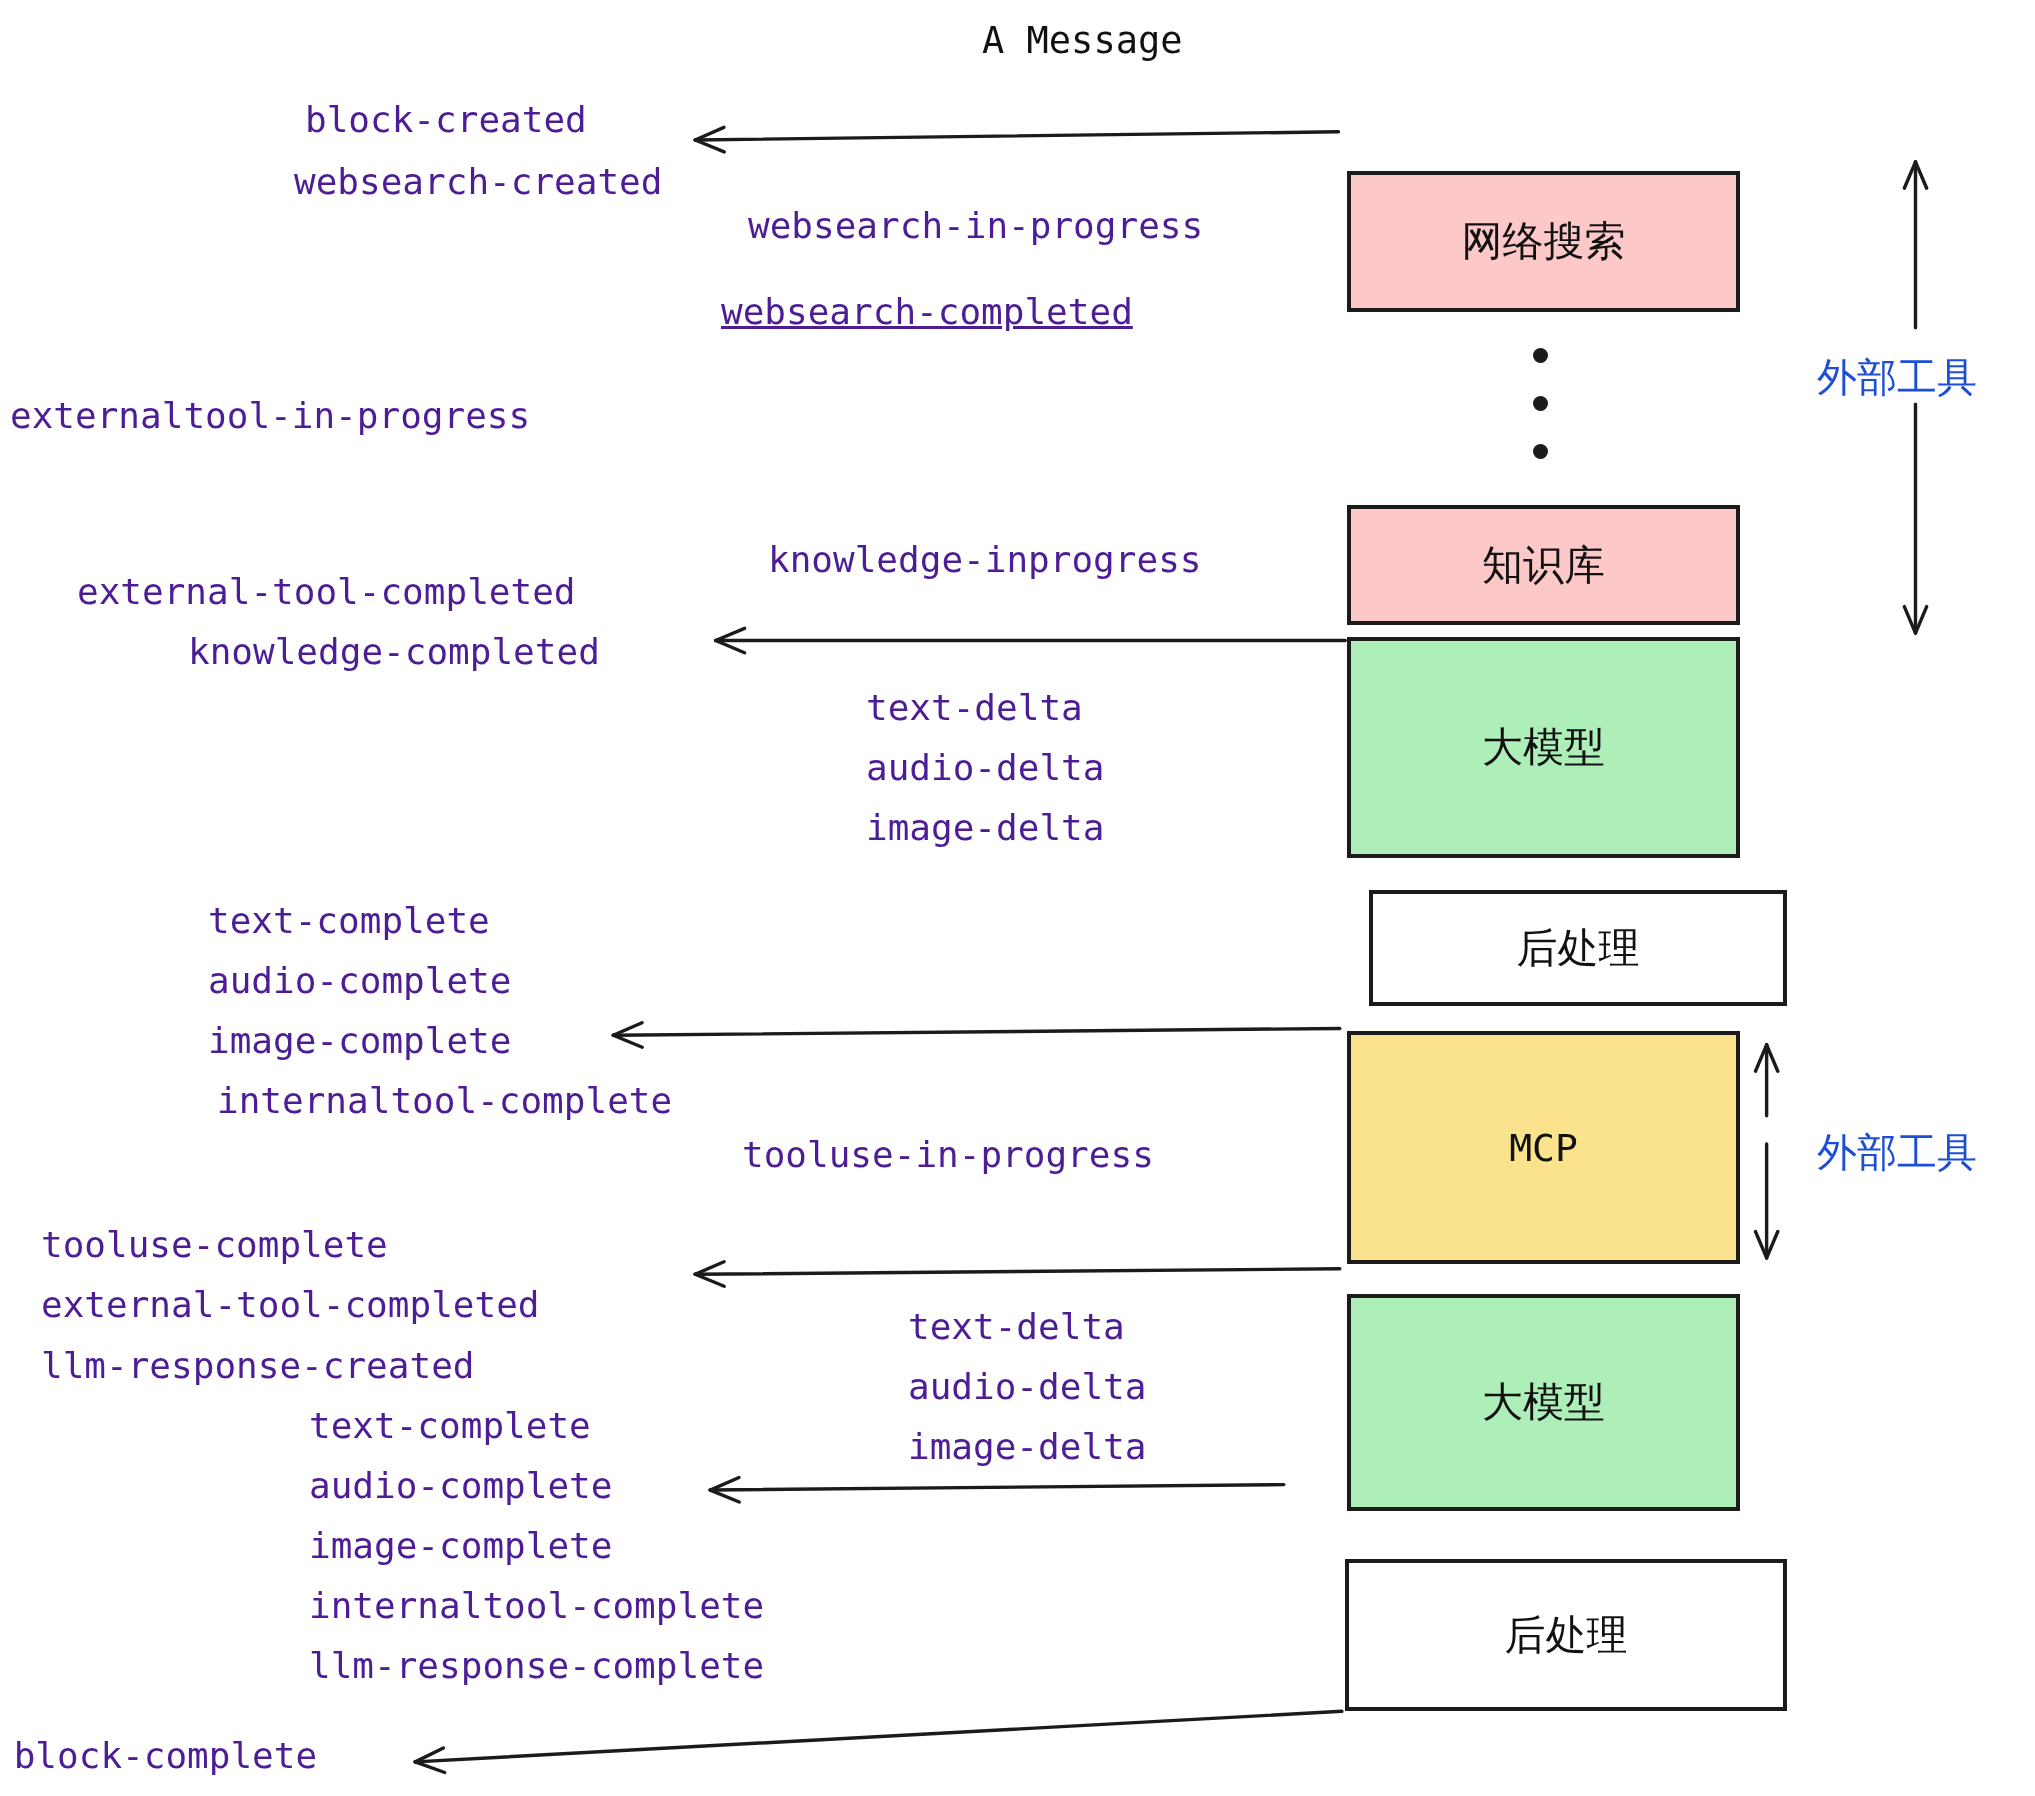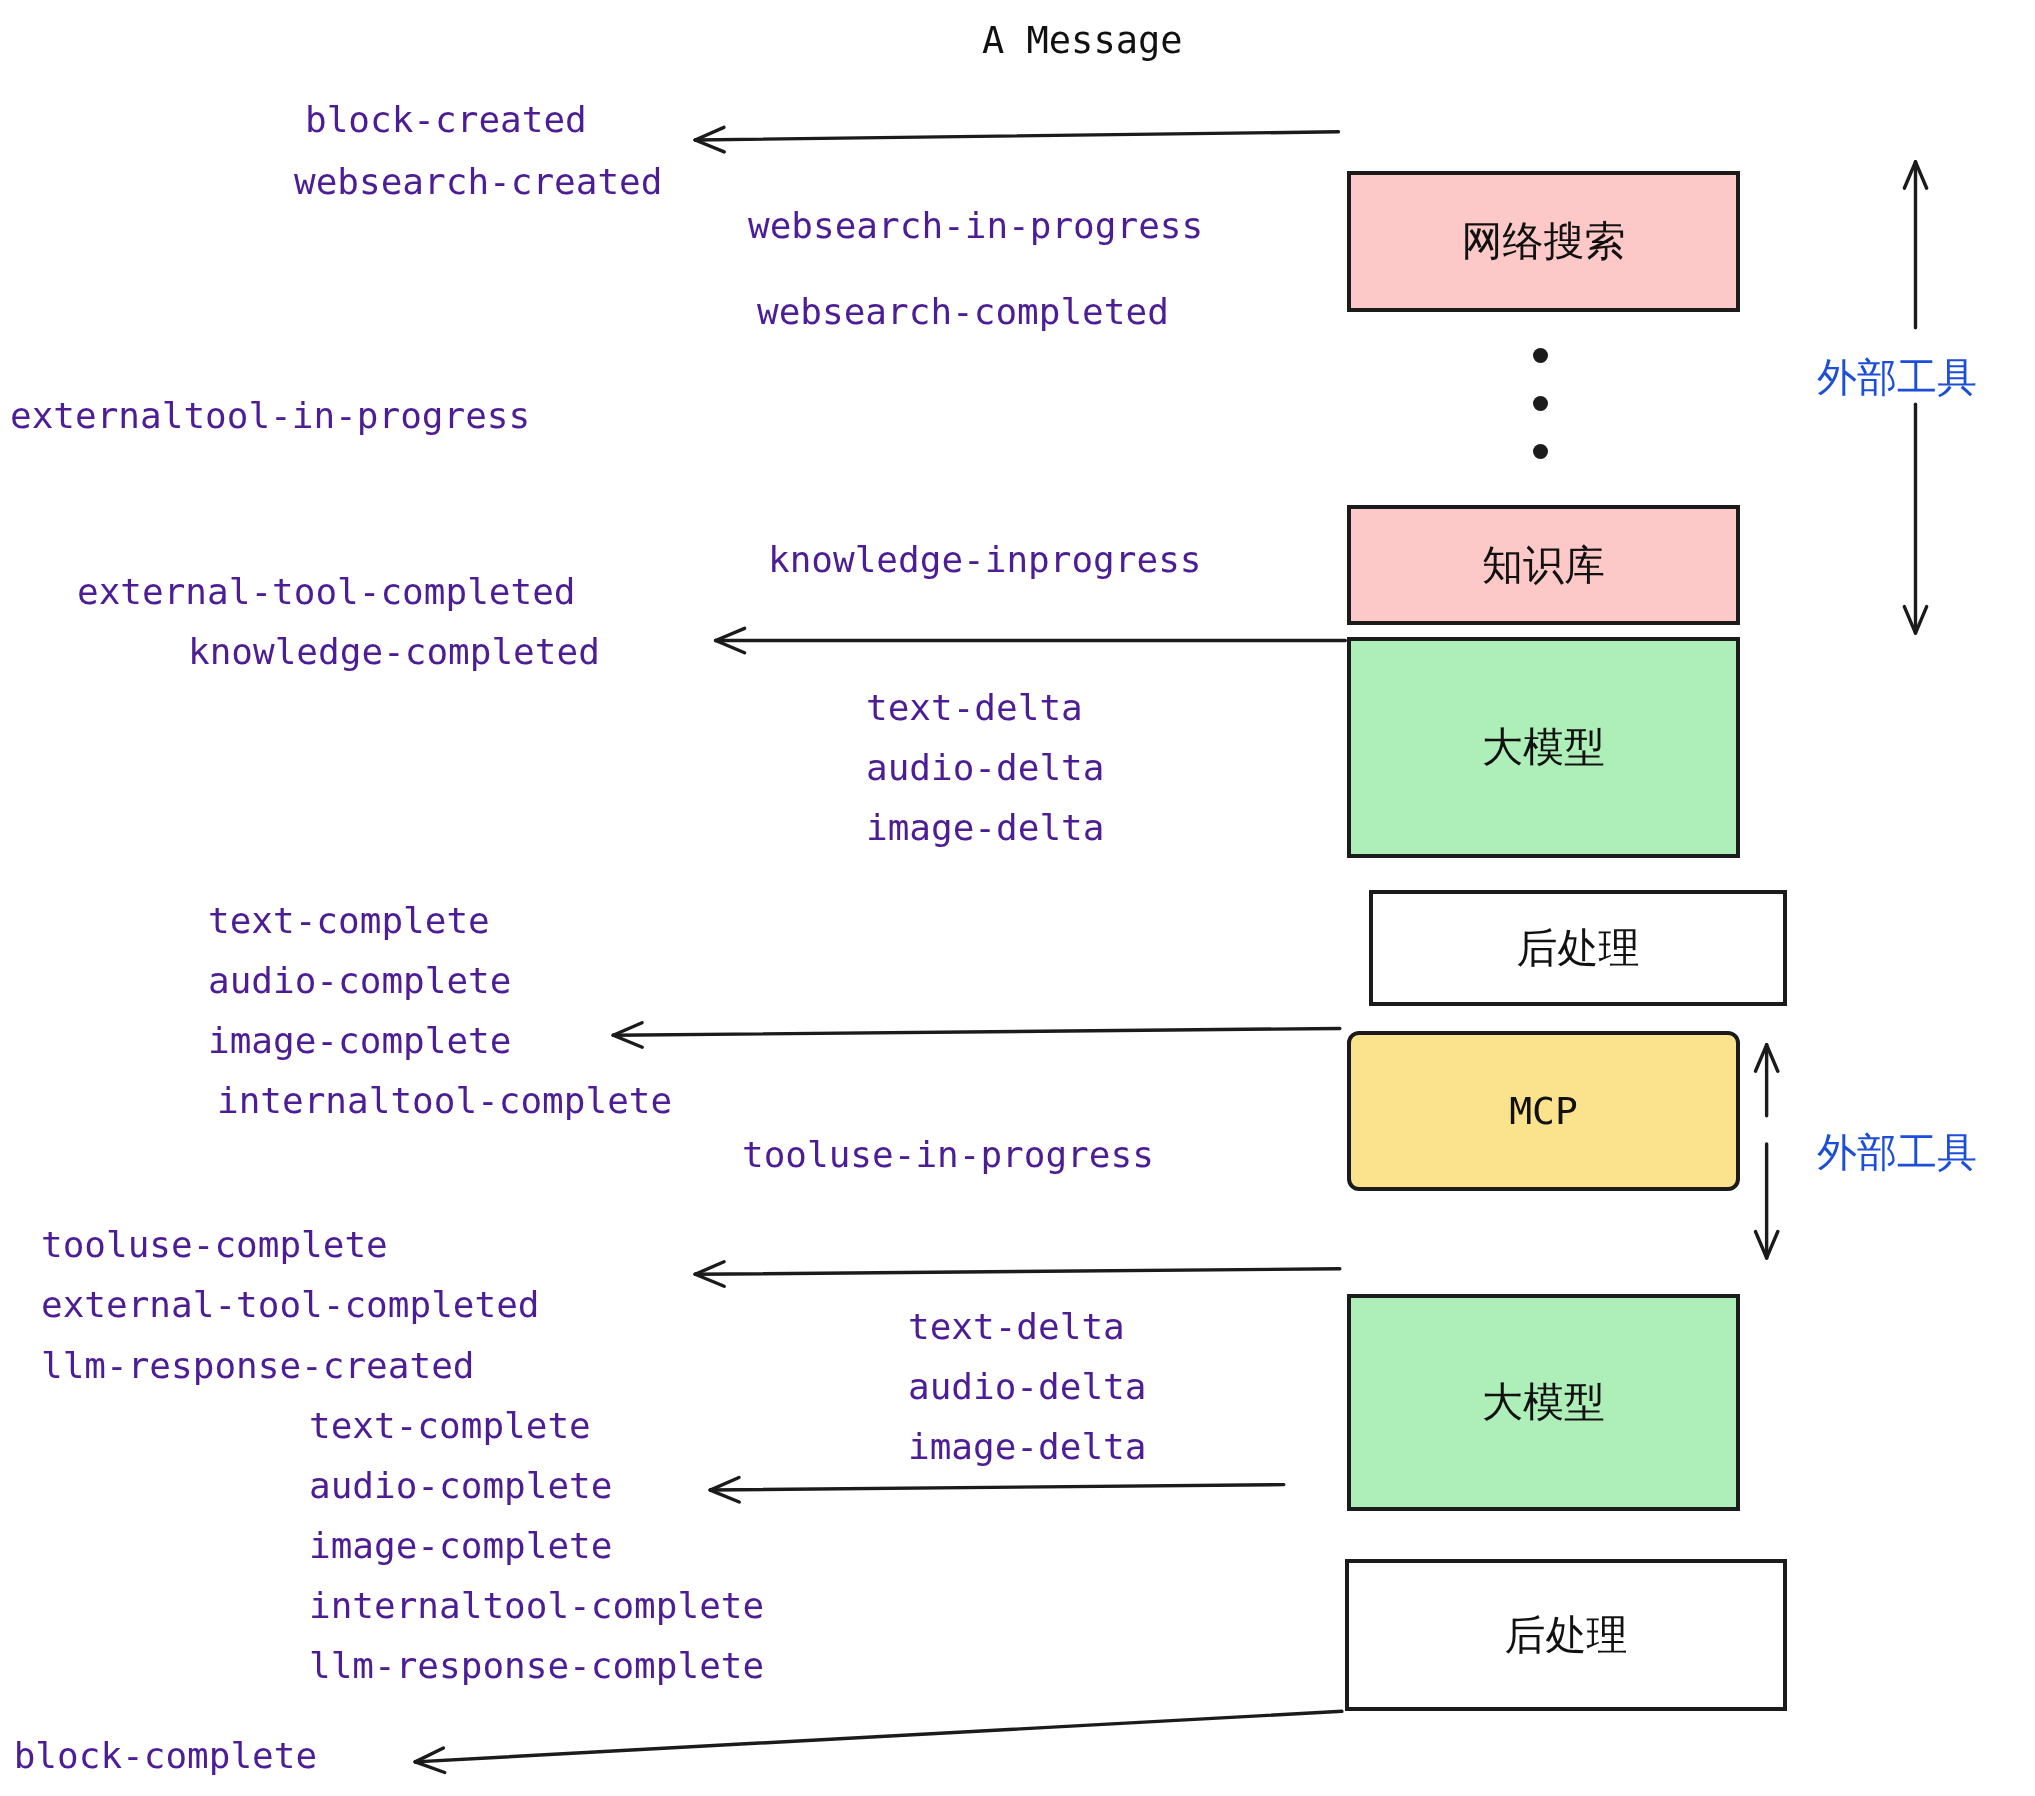--- a/index.html
+++ b/index.html
@@ -72,41 +72,41 @@
 
 <div id="canvas">
 
   <div class="title" id="diagram-title" style="left:982px; top:22px;">A Message</div>
 
   <div id="boxes-layer">
       <div class="box" style="left: 1347px; top: 171px; width: 393px; height: 141px; background: rgb(252, 200, 200);">网络搜索</div>
       <div class="box" style="left: 1347px; top: 505px; width: 393px; height: 120px; background: rgb(252, 200, 200);">知识库</div>
       <div class="box" style="left: 1347px; top: 637px; width: 393px; height: 221px; background: rgb(174, 239, 185);">大模型</div>
       <div class="box" style="left: 1369px; top: 890px; width: 418px; height: 116px; background: rgb(255, 255, 255);">后处理</div>
-      <div class="box mono" style="left: 1347px; top: 1031px; width: 393px; height: 160px; background: rgb(251, 227, 141); border-radius: 12px;">MCP</div>
+      <div class="box mono" style="left: 1347px; top: 1031px; width: 393px; height: 233px; background: rgb(251, 227, 141);">MCP</div>
       <div class="box" style="left: 1347px; top: 1294px; width: 393px; height: 217px; background: rgb(174, 239, 185);">大模型</div>
       <div class="box" style="left: 1345px; top: 1559px; width: 442px; height: 152px; background: rgb(255, 255, 255);">后处理</div>
     </div>
 
   <div id="dots-layer">
       <div class="dot" style="left: 1533px; top: 348px;"></div>
       <div class="dot" style="left: 1533px; top: 396px;"></div>
       <div class="dot" style="left: 1533px; top: 444px;"></div>
     </div>
 
   <div id="side-layer">
       <div class="sidelbl" style="left: 1817px; top: 350px;">外部工具</div>
       <div class="sidelbl" style="left: 1817px; top: 1125px;">外部工具</div>
     </div>
 
   <div id="labels-layer">
       <div class="lbl" style="left: 305px; top: 102px;">block-created</div>
       <div class="lbl" style="left: 270px; top: 164px; margin-left: 24px;">websearch-created</div>
       <div class="lbl" style="left: 748px; top: 208px;">websearch-in-progress</div>
-      <div class="lbl" style="left: 757px; top: 294px;">websearch-completed</div>
+      <div class="lbl" style="left: 721px; top: 294px; text-decoration: underline;">websearch-completed</div>
       <div class="lbl" style="left: 10px; top: 398px;">externaltool-in-progress</div>
       <div class="lbl" style="left: 768px; top: 542px;">knowledge-inprogress</div>
       <div class="lbl" style="left: 77px; top: 574px;">external-tool-completed</div>
       <div class="lbl" style="left: 188px; top: 634px;">knowledge-completed</div>
       <div class="lbl" style="left: 866px; top: 690px;">text-delta</div>
       <div class="lbl" style="left: 866px; top: 750px;">audio-delta</div>
       <div class="lbl" style="left: 866px; top: 810px;">image-delta</div>
       <div class="lbl" style="left: 208px; top: 903px;">text-complete</div>
       <div class="lbl" style="left: 208px; top: 963px;">audio-complete</div>
       <div class="lbl" style="left: 208px; top: 1023px;">image-complete</div>

